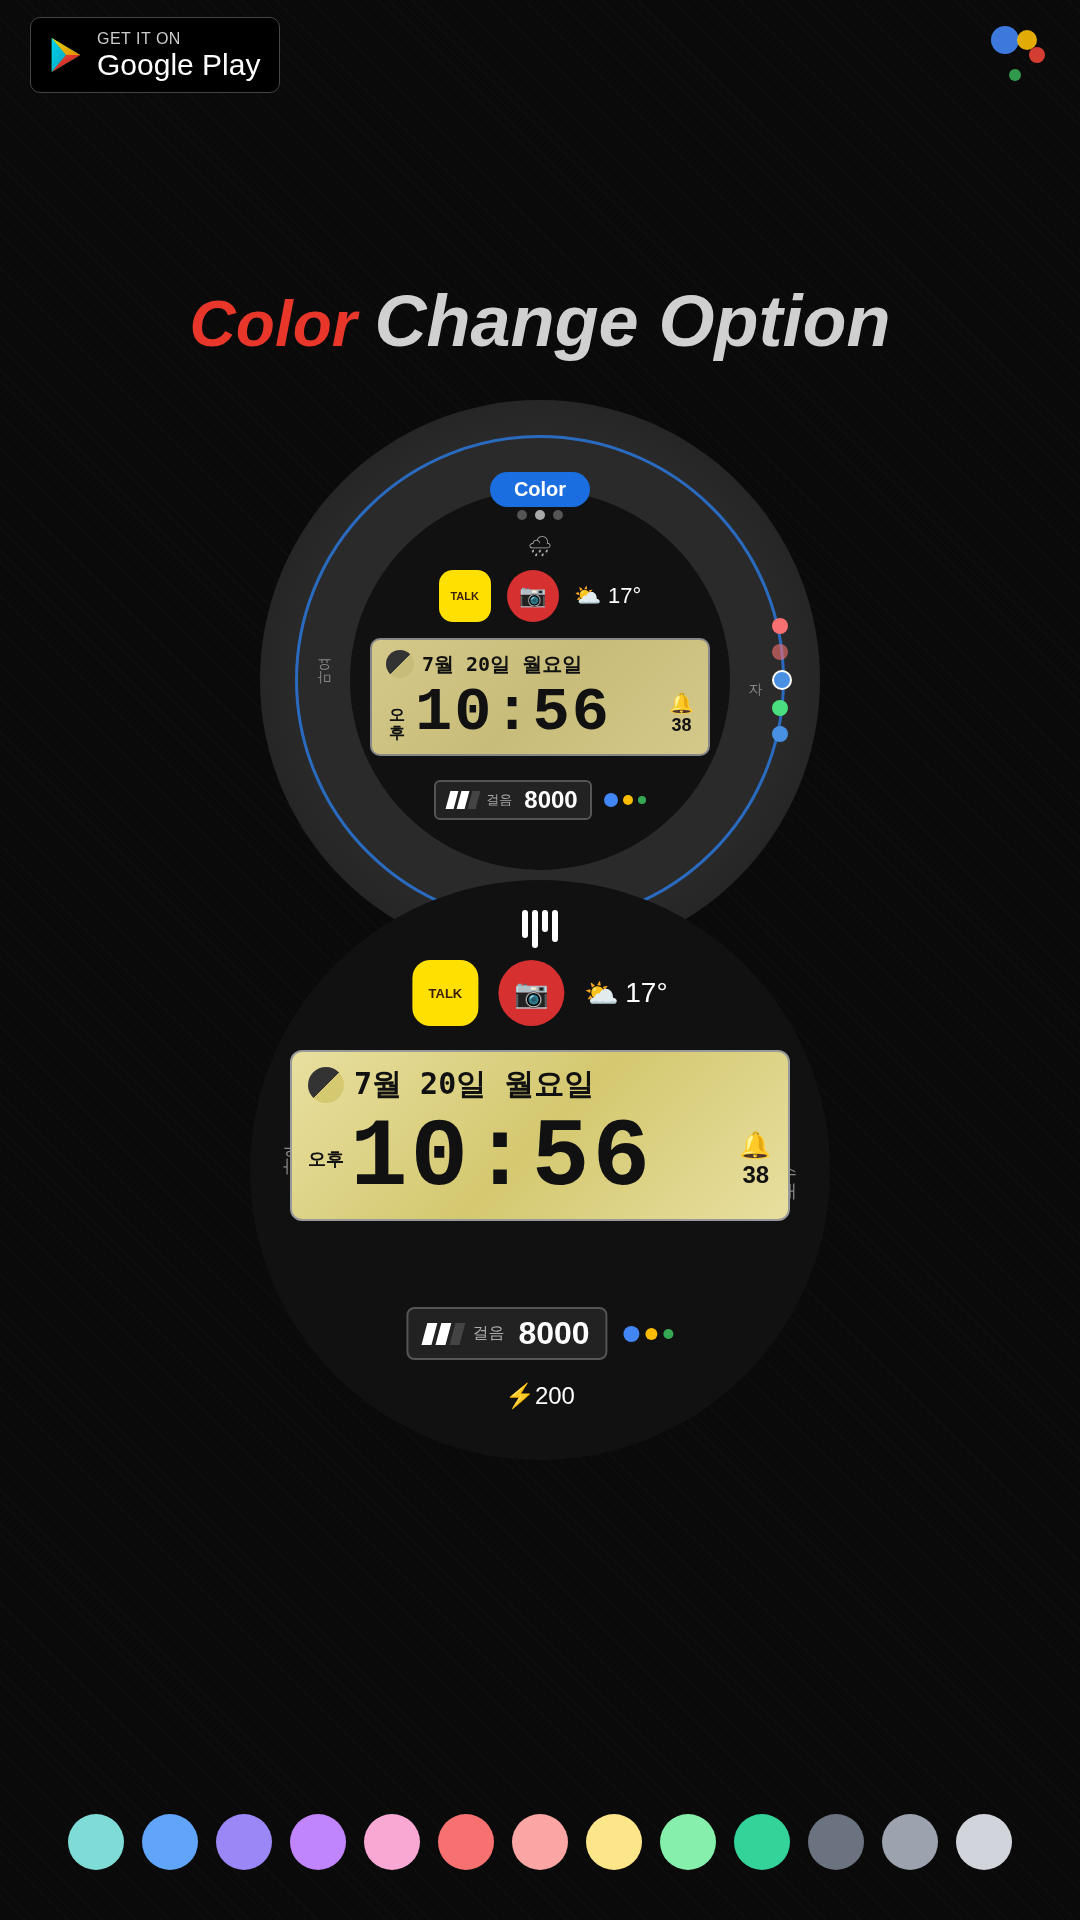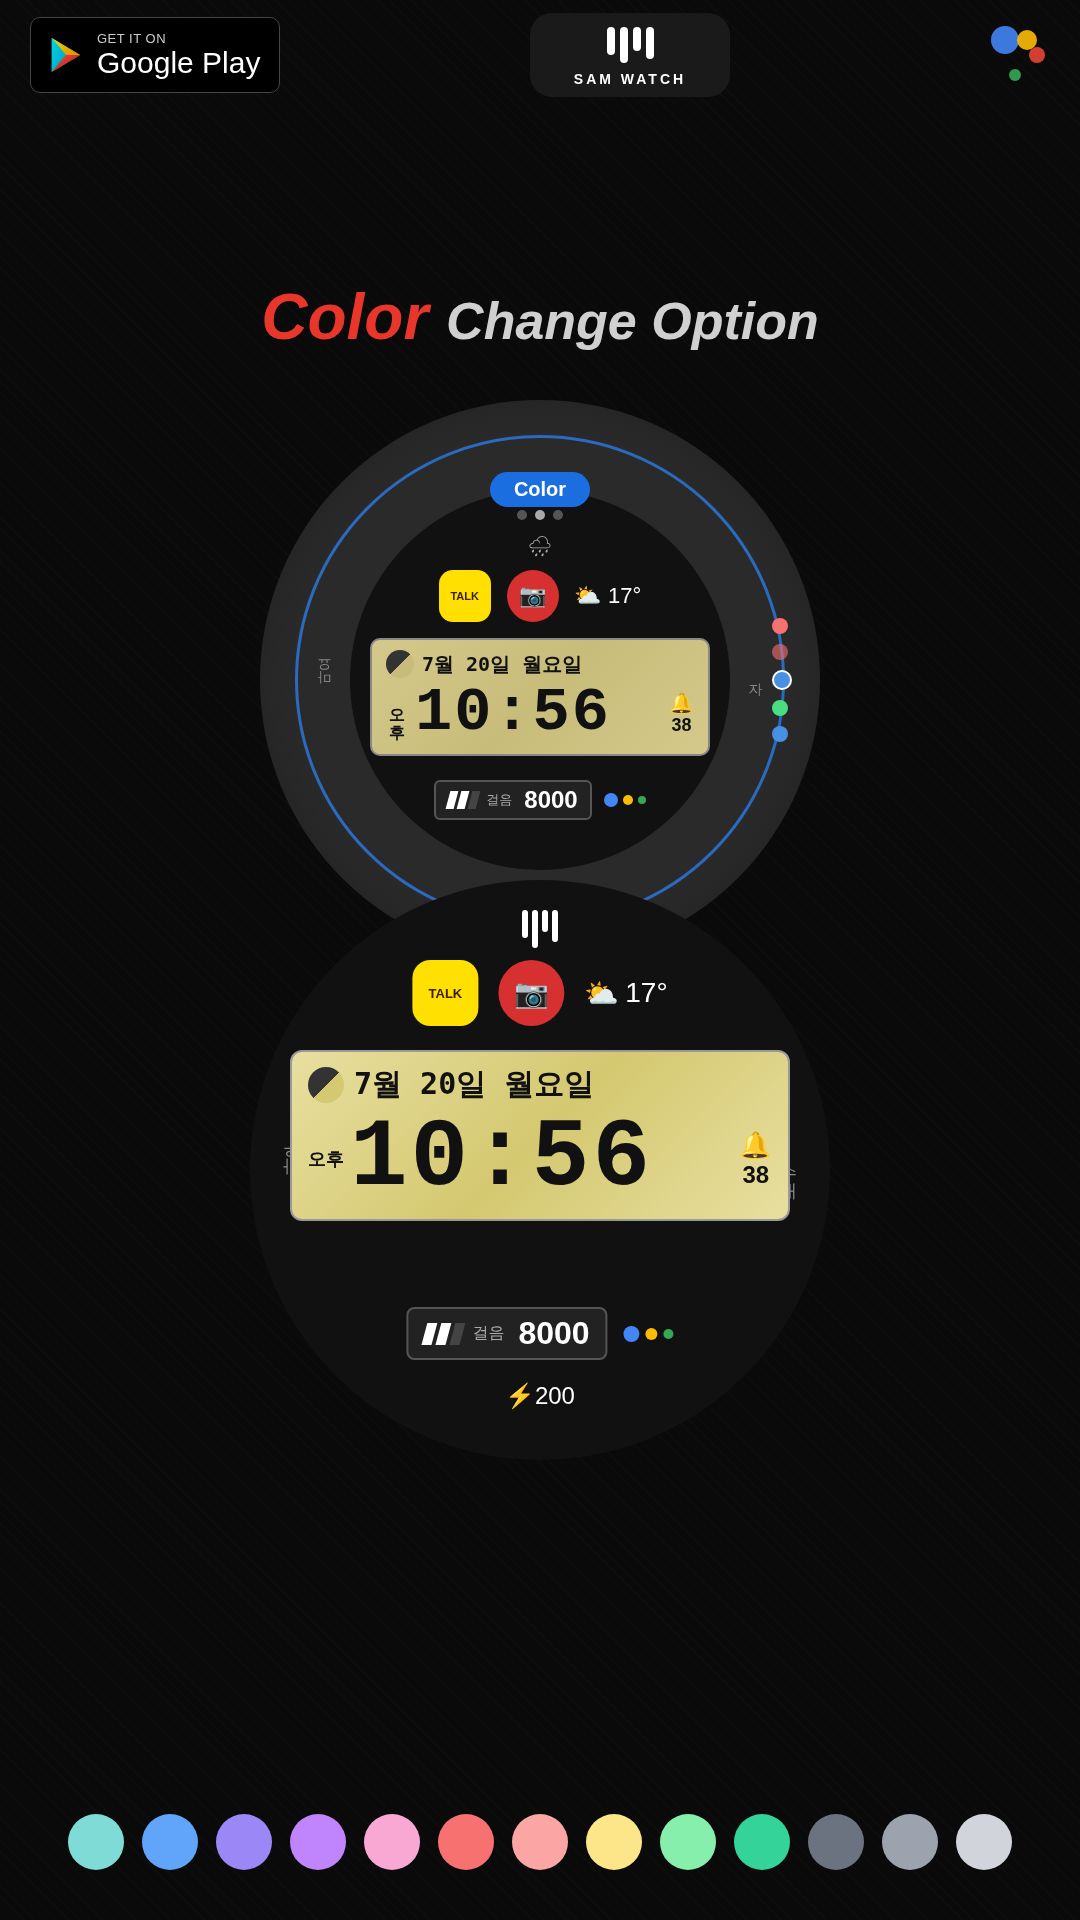--- a/index.html
+++ b/index.html
@@ -50,21 +50,21 @@
       width: 38px;
       height: 38px;
     }
 
     .google-play-text {
       display: flex;
       flex-direction: column;
     }
 
     .get-it-on {
-      font-size: 13px;
+      font-size: 16px;
       color: #ccc;
       letter-spacing: 0.5px;
     }
 
     .google-play-label {
       font-size: 30px;
       font-weight: normal;
       color: white;
       line-height: 1.1;
     }
@@ -124,21 +124,21 @@
 
     .title-color {
       font-size: 64px;
       font-weight: 900;
       font-style: italic;
       color: #e8372a;
       display: inline;
     }
 
     .title-rest {
-      font-size: 52px;
+      font-size: 72px;
       font-weight: 700;
       font-style: italic;
       color: #d0d0d0;
       display: inline;
     }
 
     .watch-outer-glow {
       width: 560px;
       height: 560px;
       border-radius: 50%;
@@ -622,29 +622,20 @@
       <path d="M5 2 L20 20 L5 38 Z" fill="url(#pg1)" opacity="0.9"></path>
       <path d="M5 2 L35 20 L20 20 Z" fill="url(#pg2)" opacity="0.9"></path>
       <path d="M5 38 L35 20 L20 20 Z" fill="url(#pg3)" opacity="0.9"></path>
     </svg>
     <div class="google-play-text">
       <span class="get-it-on">GET IT ON</span>
       <span class="google-play-label">Google Play</span>
     </div>
   </div>
 
-  <div class="sam-watch-logo">
-    <div class="logo-lines">
-      <div class="logo-line"></div>
-      <div class="logo-line"></div>
-      <div class="logo-line"></div>
-      <div class="logo-line"></div>
-    </div>
-    <span class="sam-watch-text">SAM WATCH</span>
-  </div>
 
   <div class="wear-os-icon">
     <svg width="70" height="70" viewBox="0 0 70 70">
       <circle cx="25" cy="20" r="14" fill="#4285F4" opacity="0.9"></circle>
       <circle cx="47" cy="20" r="10" fill="#FBBC05" opacity="0.9"></circle>
       <circle cx="57" cy="35" r="8" fill="#EA4335" opacity="0.9"></circle>
       <circle cx="35" cy="55" r="6" fill="#34A853" opacity="0.9"></circle>
     </svg>
   </div>
 </div>

